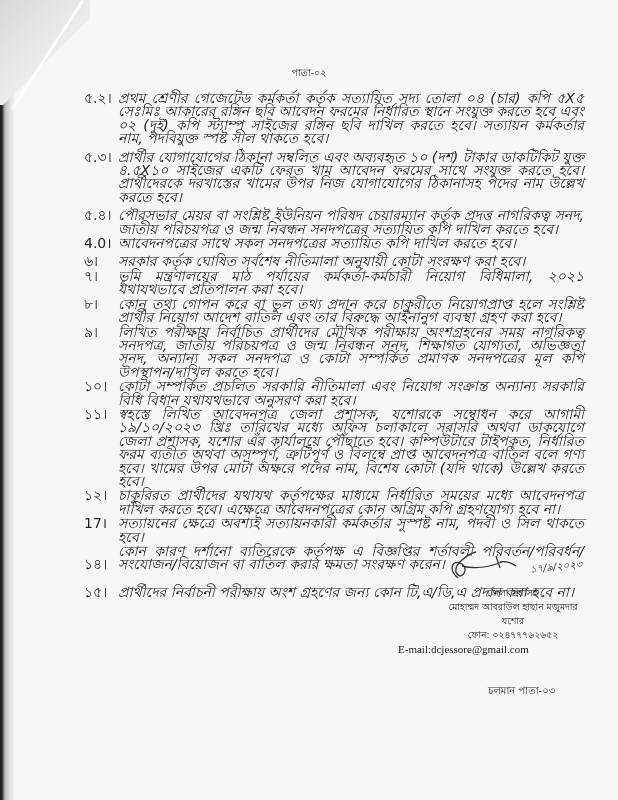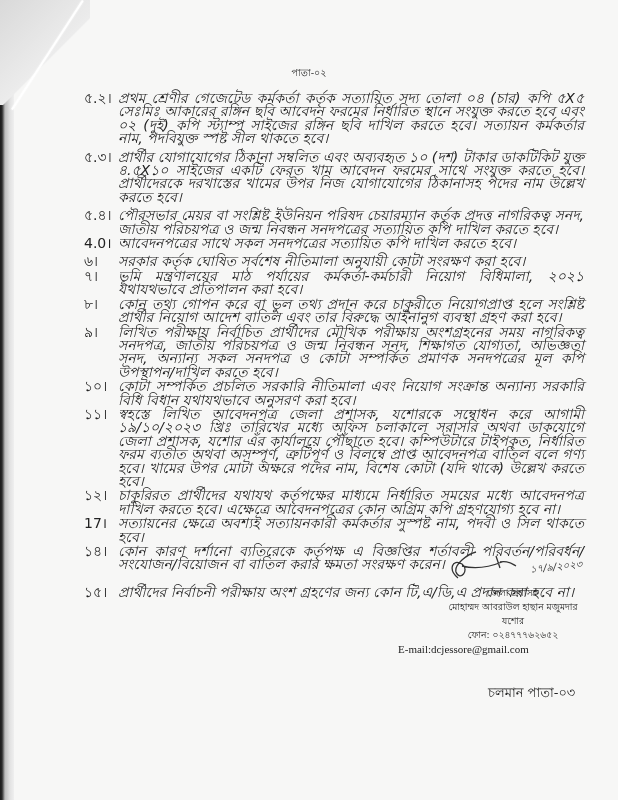--- a/index.html
+++ b/index.html
@@ -50,21 +50,21 @@
       width: 500px;
     }
     .clause {
       display: flex;
       font-size: 14px;
       line-height: 13.4px;
       margin-bottom: 5px;
       text-align: justify;
     }
     .clause.tight { margin-bottom: 1px; }
-    .clause.gap { margin-bottom: 14px; }
+    .clause.gap { margin-bottom: 14px; align-items: flex-end; }
     .clause .num {
       width: 34px;
       flex: 0 0 34px;
     }
     .clause .text {
       flex: 1;
       font-style: italic;
     }
     .signature-block {
       position: absolute;
@@ -91,21 +91,21 @@
     .email {
       font-family: "Liberation Serif", serif;
       font-size: 11px;
       text-align: left;
       margin-left: -20px;
     }
     .continued {
       position: absolute;
       left: 488px;
       top: 683px;
-      font-size: 13px;
+      font-size: 10px;
     }
   </style>
 </head>
 <body>
 
 <div class="scan-edge"></div>
 <div class="fold-shadow"></div>
 <div class="fold-line"></div>
 
 <div class="page-header">পাতা-০২</div>

